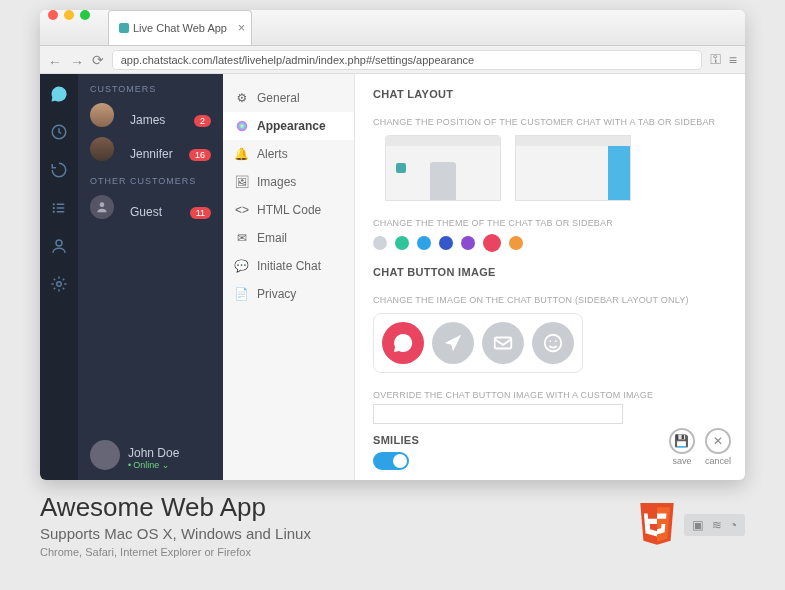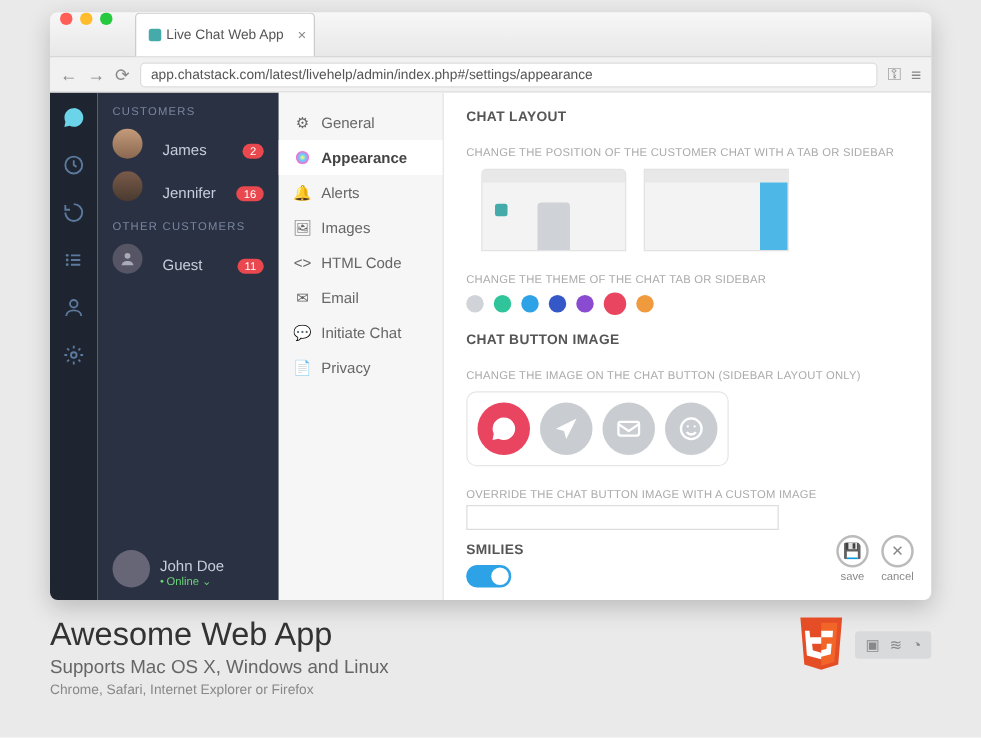--- a/index.html
+++ b/index.html
@@ -50,21 +50,21 @@
 .bimg{width:42px;height:42px;border-radius:50%;display:flex;align-items:center;justify-content:center}
 .bimg.sel{background:#ea4560;color:#fff}
 .bimg.gr{background:#c9cdd1;color:#fff}
 .custrow{margin-top:12px}
 .custinput{width:250px;height:20px;border:1px solid #ddd;margin-top:4px}
 .switch{width:36px;height:18px;background:#2ea2e6;border-radius:9px;position:relative;margin-top:6px}
 .switch::after{content:"";position:absolute;width:14px;height:14px;background:#fff;border-radius:50%;top:2px;right:2px}
 .actions{position:absolute;right:14px;bottom:14px;display:flex;gap:10px}
 .actbtn{display:flex;flex-direction:column;align-items:center;gap:2px;font-size:9px;color:#888}
 .actcircle{width:26px;height:26px;border:2px solid #bbb;border-radius:50%;display:flex;align-items:center;justify-content:center;color:#888;font-size:12px}
-.promo{padding:12px 40px 0;display:flex;align-items:flex-start;justify-content:space-between}
+.promo{padding:12px 40px 0;display:flex;align-items:center;justify-content:space-between}
 .promo h1{font-size:26px;font-weight:300;color:#333}
 .promo .p2{font-size:15px;color:#666;font-weight:400;margin-top:2px}
 .promo .p3{font-size:11px;color:#888;margin-top:4px}
 .promoicons{display:flex;align-items:center;gap:6px}
 .html5badge{width:42px;height:48px}
 .minibadges{background:#d8dadb;border-radius:3px;padding:4px 8px;display:flex;gap:8px;color:#888;font-size:12px}
 </style>
 </head>
 <body>
 

